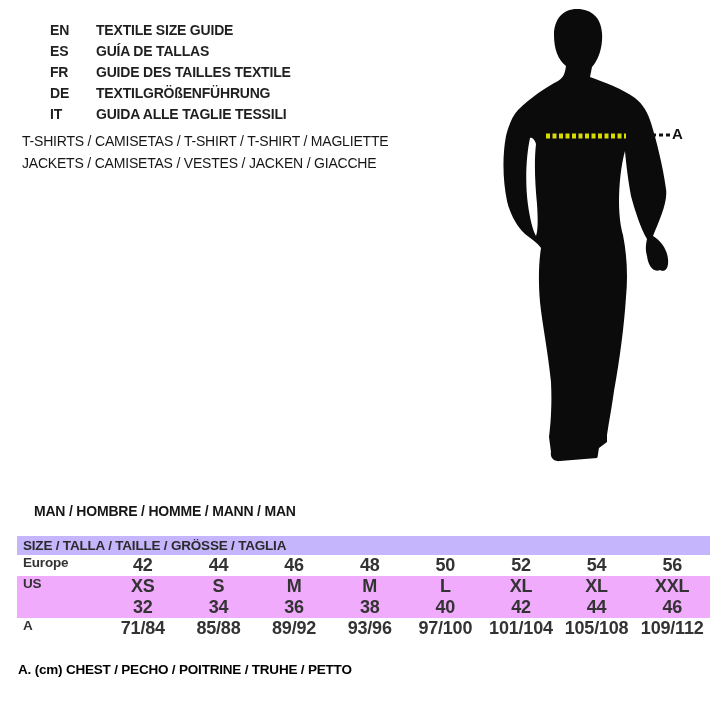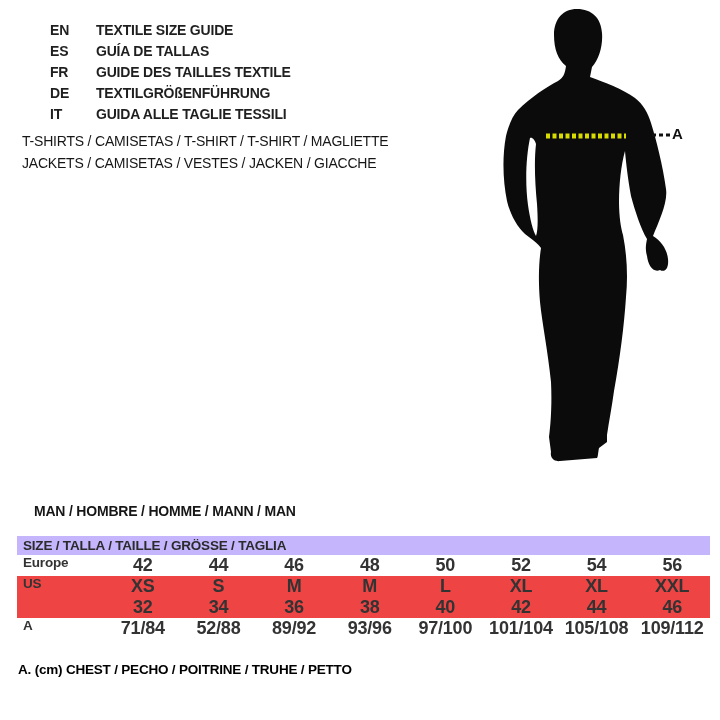--- a/index.html
+++ b/index.html
@@ -43,21 +43,21 @@
   }
 
   
   .size-table { position:absolute; left:17px; top:536px; width:693px; }
   .t-header {
     height:19px; background:#c4b5fd;
     display:flex; align-items:center; padding-left:6px;
     font-weight:700; font-size:13.5px; letter-spacing:-0.2px; color:#2b2b2b;
   }
   .t-row { display:flex; height:21px; }
-  .t-row.stripe { background:#ef4444; }
+  .t-row.stripe { background:#f0abfc; }
   .t-label {
     width:88px; padding-left:6px; box-sizing:border-box;
     font-weight:700; font-size:13.5px; letter-spacing:-0.2px; color:#333;
   }
   .t-cell {
     flex:1; text-align:center;
     font-weight:700; font-size:18px; letter-spacing:-0.2px; color:#333;
   }
 
   
@@ -190,21 +190,21 @@
       <div class="t-cell">38</div>
       <div class="t-cell">40</div>
       <div class="t-cell">42</div>
       <div class="t-cell">44</div>
       <div class="t-cell">46</div>
     </div>
 
     <div class="t-row">
       <div class="t-label">A</div>
       <div class="t-cell">71/84</div>
-      <div class="t-cell">52/88</div>
+      <div class="t-cell">85/88</div>
       <div class="t-cell">89/92</div>
       <div class="t-cell">93/96</div>
       <div class="t-cell">97/100</div>
       <div class="t-cell">101/104</div>
       <div class="t-cell">105/108</div>
       <div class="t-cell">109/112</div>
     </div>
   </div>
 
   <div class="footnote">A. (cm) CHEST / PECHO / POITRINE / TRUHE / PETTO</div>

